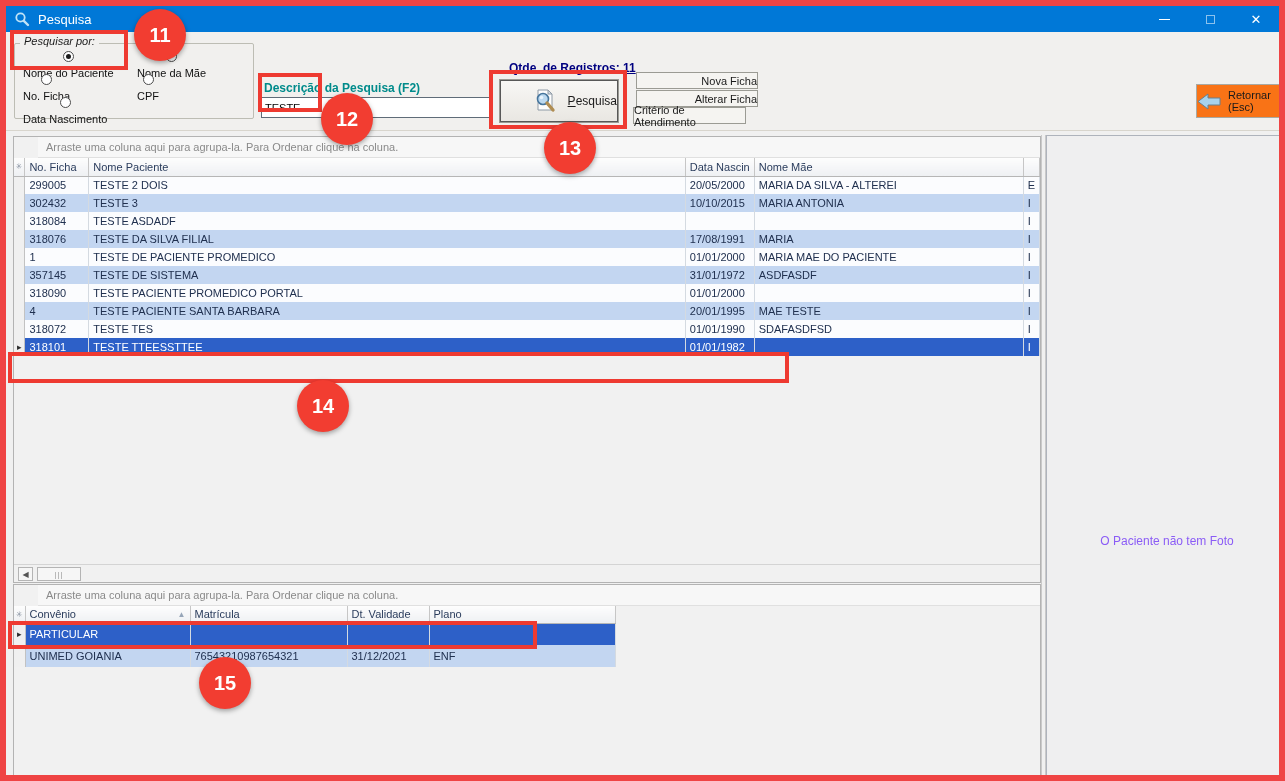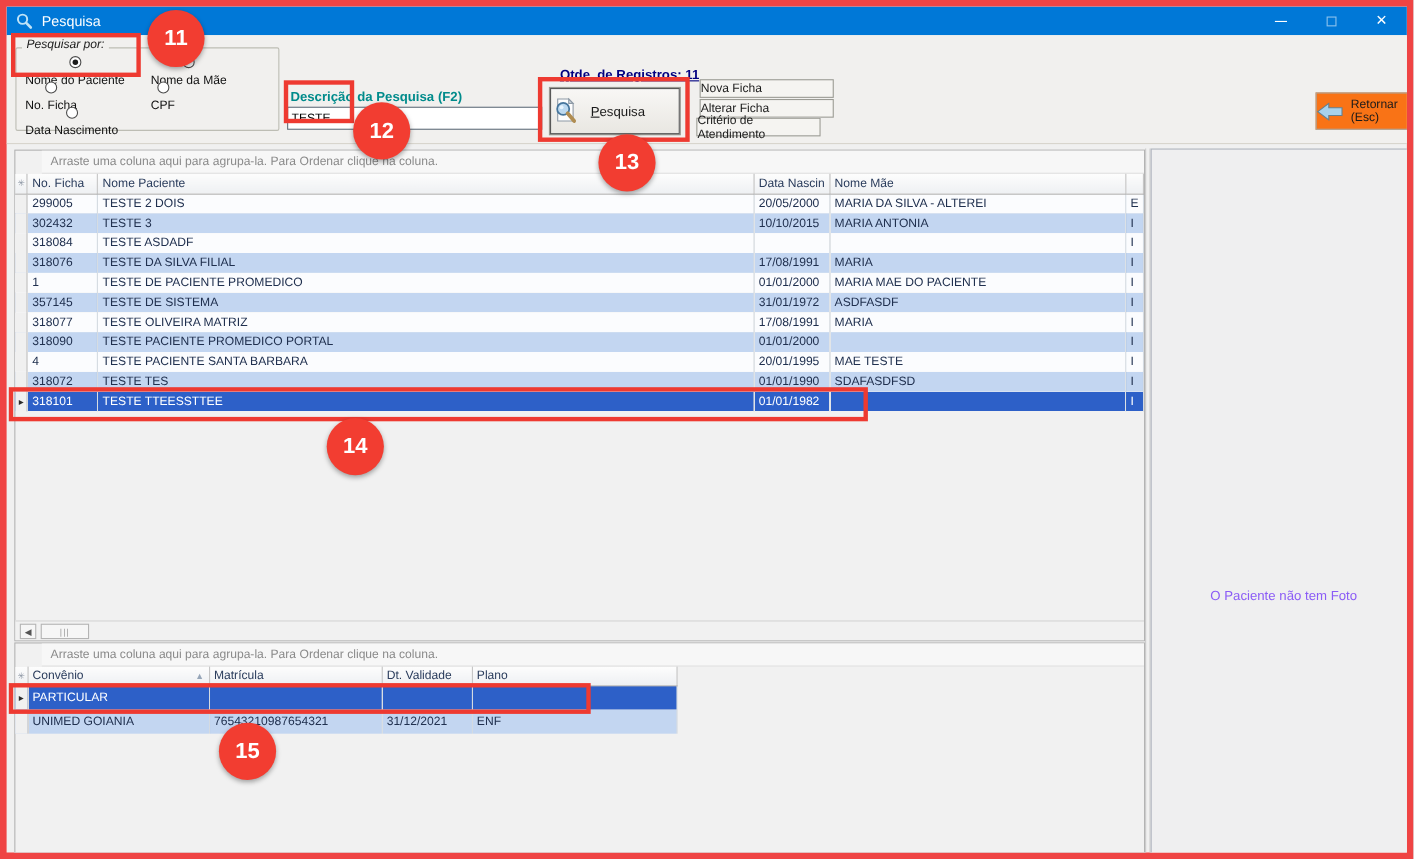--- a/index.html
+++ b/index.html
@@ -27,21 +27,21 @@
   .rdot{width:11px;height:11px;border:1px solid #4c4c4c;border-radius:50%;background:#fff;
         display:inline-flex;align-items:center;justify-content:center;flex:0 0 11px;}
   .rdot.on::after{content:"";width:5px;height:5px;border-radius:50%;background:#1c1c1c;}
 
   .desc-label{left:258px;top:49px;font-size:12px;font-weight:bold;color:#008b8b;}
   .desc-input{left:255px;top:65px;width:232px;height:21px;border:1px solid #5f6c78;background:#fff;
       font-family:inherit;font-size:11px;padding:1px 3px;color:#000;}
   .qtde{left:503px;top:29px;font-size:12px;font-weight:bold;color:#000080;text-decoration:underline;}
 
   .btn{background:#f5f4f1;border:1px solid #9b9b94;font-size:11px;color:#1a1a1a;
-       display:flex;align-items:center;justify-content:flex-start;cursor:default;}
+       display:flex;align-items:center;justify-content:flex-end;cursor:default;}
   .btn-search{left:494px;top:48px;width:118px;height:42px;font-size:12px;
       background:linear-gradient(#f8f7f5,#e9e7e2);border:1px solid #585858;box-shadow:0 0 0 1px #9a9a93;gap:10px;}
   .btn-search .lbl::first-letter{text-decoration:underline;}
   .btn-new{left:630px;top:40px;width:122px;height:17px;}
   .btn-edit{left:630px;top:58px;width:122px;height:17px;}
   .btn-crit{left:627px;top:75px;width:113px;height:17px;}
   .btn-return{left:1190px;top:52px;width:104px;height:34px;gap:7px;background:#f97316;border:1px solid #a9a9a2;}
 
   
   .grid{background:#f1f1f1;border:1px solid #b3b3b3;}
@@ -232,28 +232,20 @@
             <td class="c-nascimento">01/01/2000</td>
             <td class="c-mae">MARIA MAE DO PACIENTE</td>
             <td class="c-clip">I</td>
           </tr>
           <tr>
             <td class="ind"></td>
             <td class="c-ficha">357145</td>
             <td class="c-nome">TESTE DE SISTEMA</td>
             <td class="c-nascimento">31/01/1972</td>
             <td class="c-mae">ASDFASDF</td>
-            <td class="c-clip">I</td>
-          </tr>
-          <tr>
-            <td class="ind"></td>
-            <td class="c-ficha">318077</td>
-            <td class="c-nome">TESTE OLIVEIRA MATRIZ</td>
-            <td class="c-nascimento">17/08/1991</td>
-            <td class="c-mae">MARIA</td>
             <td class="c-clip">I</td>
           </tr>
           <tr>
             <td class="ind"></td>
             <td class="c-ficha">318090</td>
             <td class="c-nome">TESTE PACIENTE PROMEDICO PORTAL</td>
             <td class="c-nascimento">01/01/2000</td>
             <td class="c-mae"></td>
             <td class="c-clip">I</td>
           </tr>

